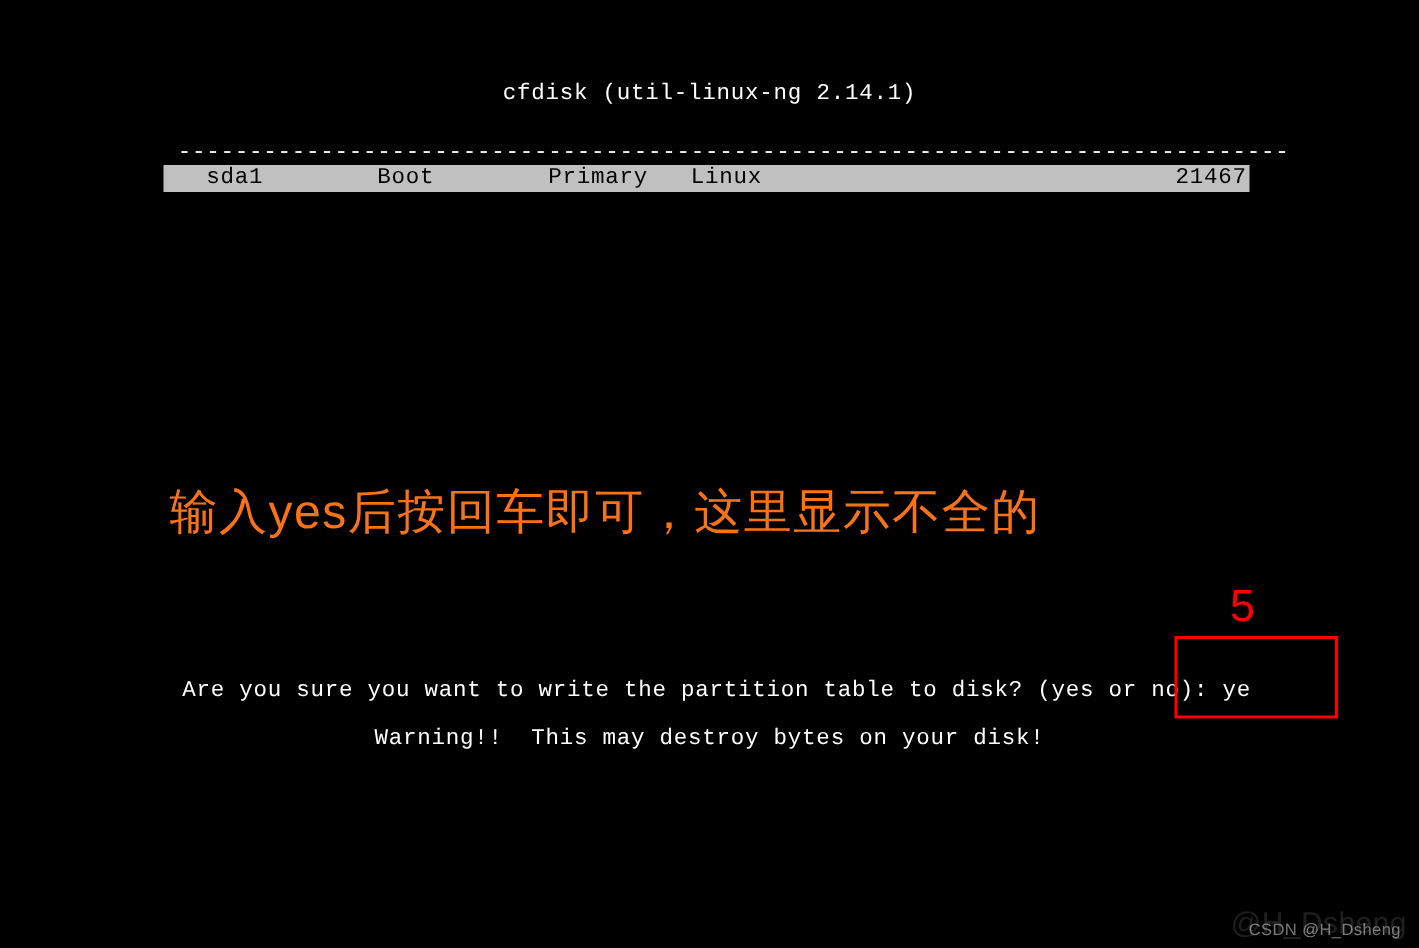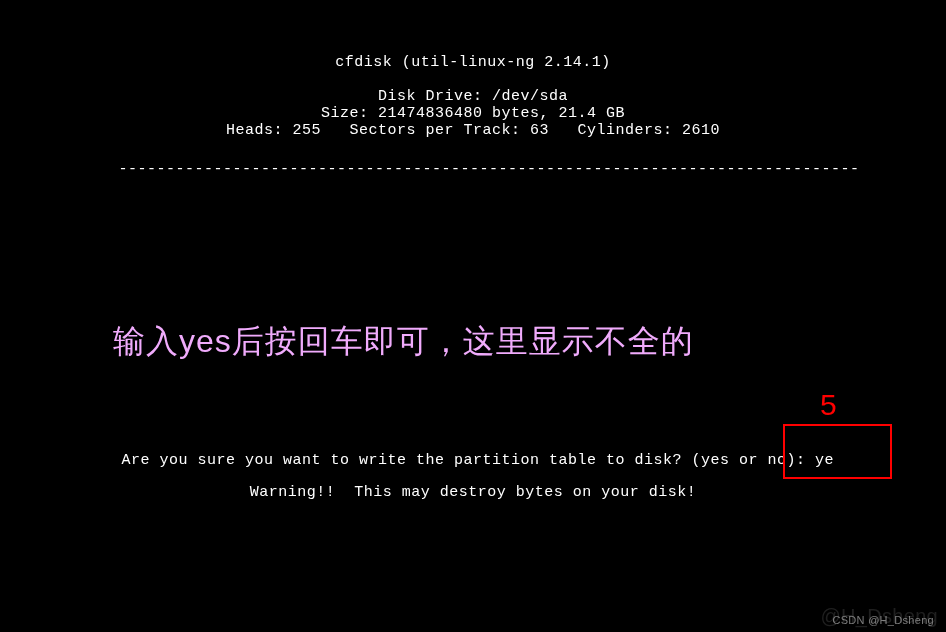--- a/index.html
+++ b/index.html
@@ -48,21 +48,21 @@
     .selected-inner {
       background: #c0c0c0;
       color: #000;
       white-space: pre;
       display: inline-block;
       width: 724px;
       line-height: 18px;
     }
     .annotation-red {
       position: absolute;
-      color: #f0abfc;
+      color: #f97316;
       font-family: "Microsoft YaHei", "SimHei", sans-serif;
       font-size: 32px;
       font-weight: 500;
       letter-spacing: 1px;
       top: 320px;
       left: 113px;
     }
     .num-5 {
       position: absolute;
       color: #ff0000;
@@ -114,28 +114,26 @@
       letter-spacing: 0.3px;
     }
     .drive-block { margin-top: 17px; }
   </style>
 </head>
 <body>
 
 <div class="terminal">
   <div class="header-block">
     <div class="center-line">cfdisk (util-linux-ng 2.14.1)</div>
-    <div class="drive-block">
-      <div class="center-line">Disk Drive: /dev/sda</div>
-      <div class="center-line">Size: 21474836480 bytes, 21.4 GB</div>
-      <div class="center-line">Heads: 255   Sectors per Track: 63   Cylinders: 2610</div>
-    </div>
   </div>
 
   <div class="dashes"> ------------------------------------------------------------------------------</div>
+  <div class="selected-wrap">
+    <div class="selected-inner">   sda1        Boot        Primary   Linux                             21467.99 </div>
+  </div>
 
   <div class="prompt-block">
     <div class="prompt-line"> Are you sure you want to write the partition table to disk? (yes or no): ye</div>
     <div class="warning-line">Warning!!  This may destroy bytes on your disk!</div>
   </div>
 </div>
 
 <div class="annotation-red">输入yes后按回车即可，这里显示不全的</div>
 <div class="num-5">5</div>
 <div class="red-box"></div>

